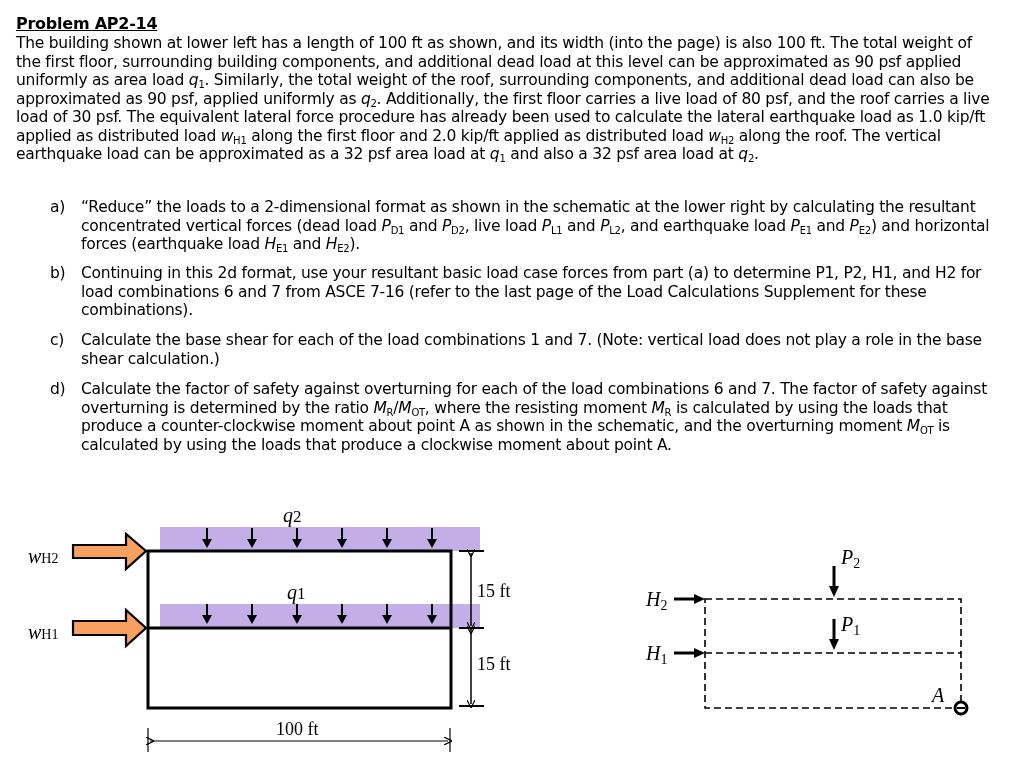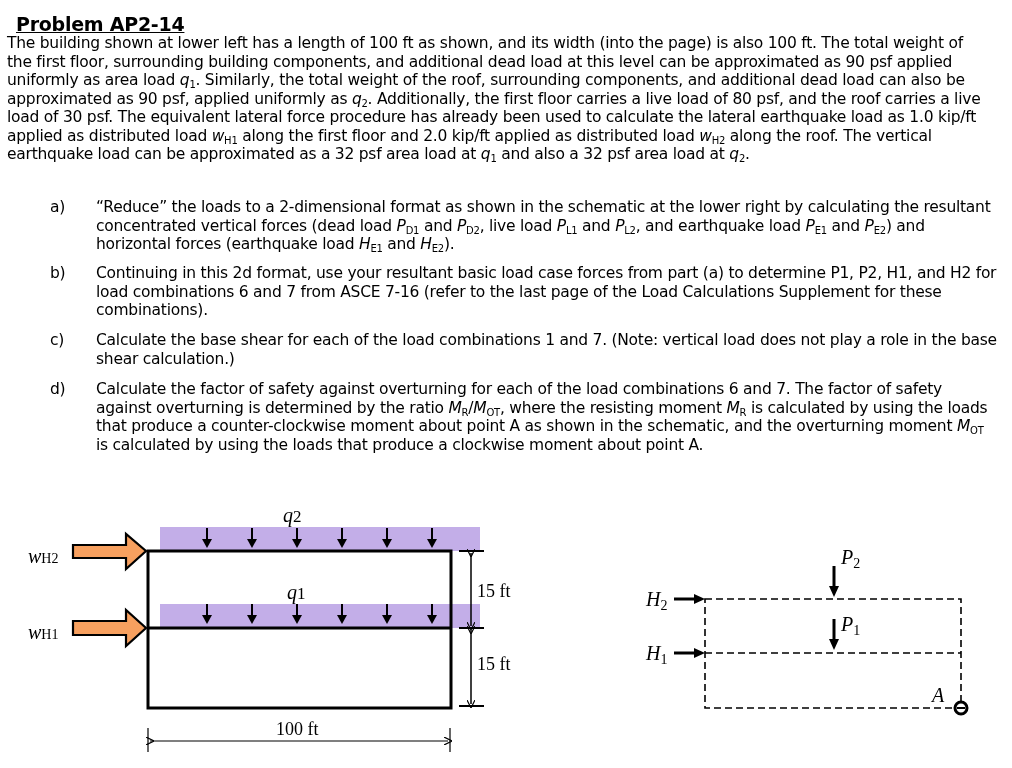--- a/index.html
+++ b/index.html
@@ -1,22 +1,22 @@
 <!DOCTYPE html>
 <html><head>
 <meta charset="utf-8">
 <style>
   html, body { margin:0; padding:0; background:#ffffff; }
   body { width:1012px; height:768px; position:relative; overflow:hidden; color:#000; }
   .text { font-family: "DejaVu Sans", sans-serif; font-size:15.5px; line-height:18.5px; letter-spacing:-0.25px; }
-  #title { position:absolute; left:16px; top:15px; font-weight:bold; text-decoration:underline; font-size:19px;text-align:center; }
-  #intro { position:absolute; left:7px; top:34px; width:985px; }
+  #title { position:absolute; left:16px; top:15px; font-weight:bold; text-decoration:underline; font-size:16px;text-align:center; }
+  #intro { position:absolute; left:16px; top:34px; width:985px; }
   .part { position:absolute; left:50px; width:950px; }
   .part .lbl { position:absolute; left:0; top:0; }
-  .part .body { margin-left:46px; }
+  .part .body { margin-left:31px; }
   i, .it { font-style:italic; }
   sub { font-size:10px; vertical-align:-3px; line-height:0; font-style:normal; }
   svg text { font-family: "Liberation Serif", serif; }
 </style>
 </head>
 <body>
 
 <div id="title" class="text">Problem AP2-14</div>
 
 <div id="intro" class="text"><span>The building shown at lower left has a length of 100 ft as shown, and its width (into the page) is also 100 ft. The total weight of the first floor, surrounding building components, and additional dead load at this level can be approximated as 90 psf applied uniformly as area load </span><i>q</i><sub>1</sub><span>. Similarly, the total weight of the roof, surrounding components, and additional dead load can also be approximated as 90 psf, applied uniformly as </span><i>q</i><sub>2</sub><span>. Additionally, the first floor carries a live load of 80 psf, and the roof carries a live load of 30 psf. The equivalent lateral force procedure has already been used to calculate the lateral earthquake load as 1.0 kip/ft applied as distributed load </span><i>w</i><sub>H1</sub><span> along the first floor and 2.0 kip/ft applied as distributed load </span><i>w</i><sub>H2</sub><span> along the roof. The vertical earthquake load can be approximated as a 32 psf area load at </span><i>q</i><sub>1</sub><span> and also a 32 psf area load at </span><i>q</i><sub>2</sub><span>.</span></div>

